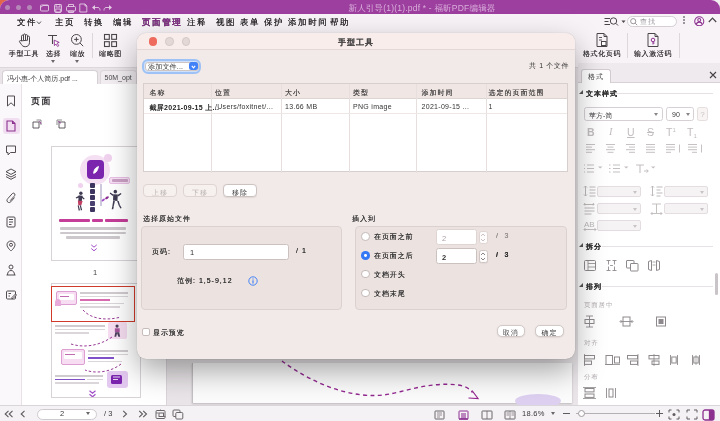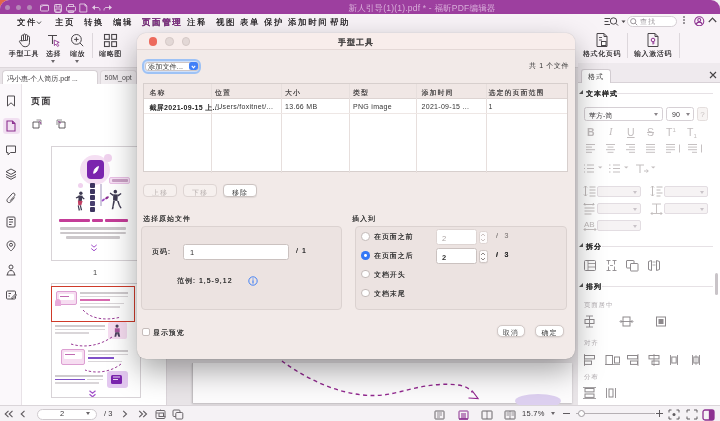--- a/index.html
+++ b/index.html
@@ -514,21 +514,21 @@
         <path d="M1 9 h9" stroke-width="1.4"></path>
       </svg>
     <svg class="abs" style="left:481px;top:3.5px" width="12" height="10" viewBox="0 0 12 10" stroke="#6a666a" stroke-width="1" fill="none">
         <rect x="1" y="1" width="10" height="8" rx="0.5"></rect>
         <path d="M6 1 v8" stroke-width="0.8"></path>
       </svg>
     <svg class="abs" style="left:504px;top:3.5px" width="12" height="10" viewBox="0 0 12 10" stroke="#6a666a" stroke-width="1" fill="none">
         <rect x="1" y="1" width="10" height="8" rx="0.5"></rect>
         <path d="M6 1 v8 M2.5 3 h2.5 M7.5 3 h2.5 M2.5 5 h2.5 M7.5 5 h2.5" stroke-width="0.7"></path>
       </svg>
-    <span class="abs stxt" style="left:522px;top:2.8px;letter-spacing:0.3px">15.7%</span>
+    <span class="abs stxt" style="left:522px;top:2.8px;letter-spacing:0.3px">18.6%</span>
     <div class="abs tri" style="left:551px;top:5.5px;border-top-color:#6a666a"></div>
     <div class="abs" style="left:563px;top:7px;width:7px;height:1.3px;background:#5f5b5f"></div>
     <div class="abs" style="left:576px;top:7.3px;width:79px;height:1px;background:#b5b0b4"></div>
     <div class="abs" style="left:578px;top:4px;width:7px;height:7px;border-radius:50%;background:#fdfdfd;border:1px solid #a09ba0"></div>
     <div class="abs" style="left:656px;top:7px;width:7px;height:1.3px;background:#5f5b5f"></div>
     <div class="abs" style="left:659px;top:4px;width:1.3px;height:7px;background:#5f5b5f"></div>
     <svg class="abs" style="left:668px;top:3px" width="12" height="11" viewBox="0 0 12 11" stroke="#5f5b5f" stroke-width="1" fill="none">
         <path d="M1 3.5 v-2.5 h2.5 M8.5 1 h2.5 v2.5 M11 7.5 v2.5 h-2.5 M3.5 10 h-2.5 v-2.5"></path>
         <circle cx="6" cy="5.5" r="1.5" fill="#5f5b5f" stroke="none"></circle>
       </svg>

